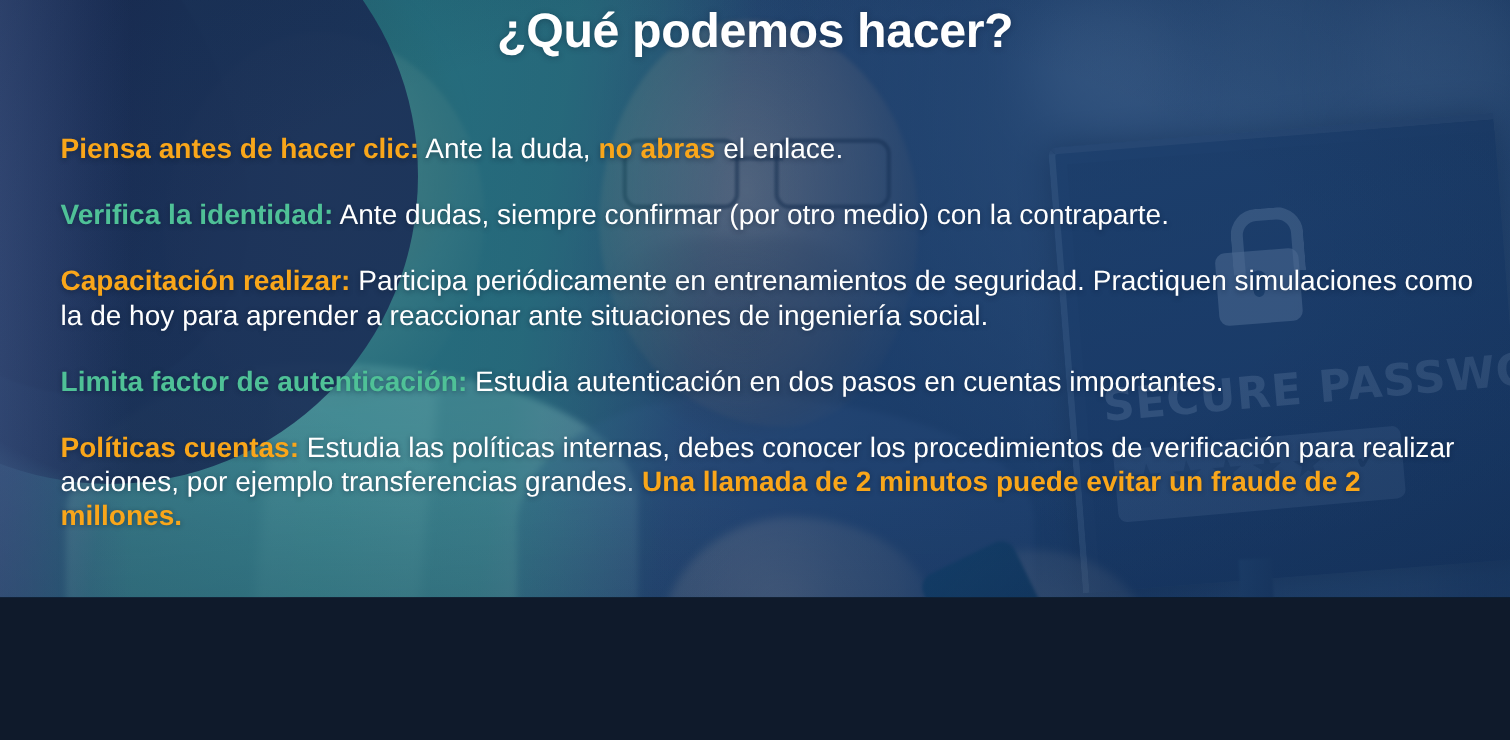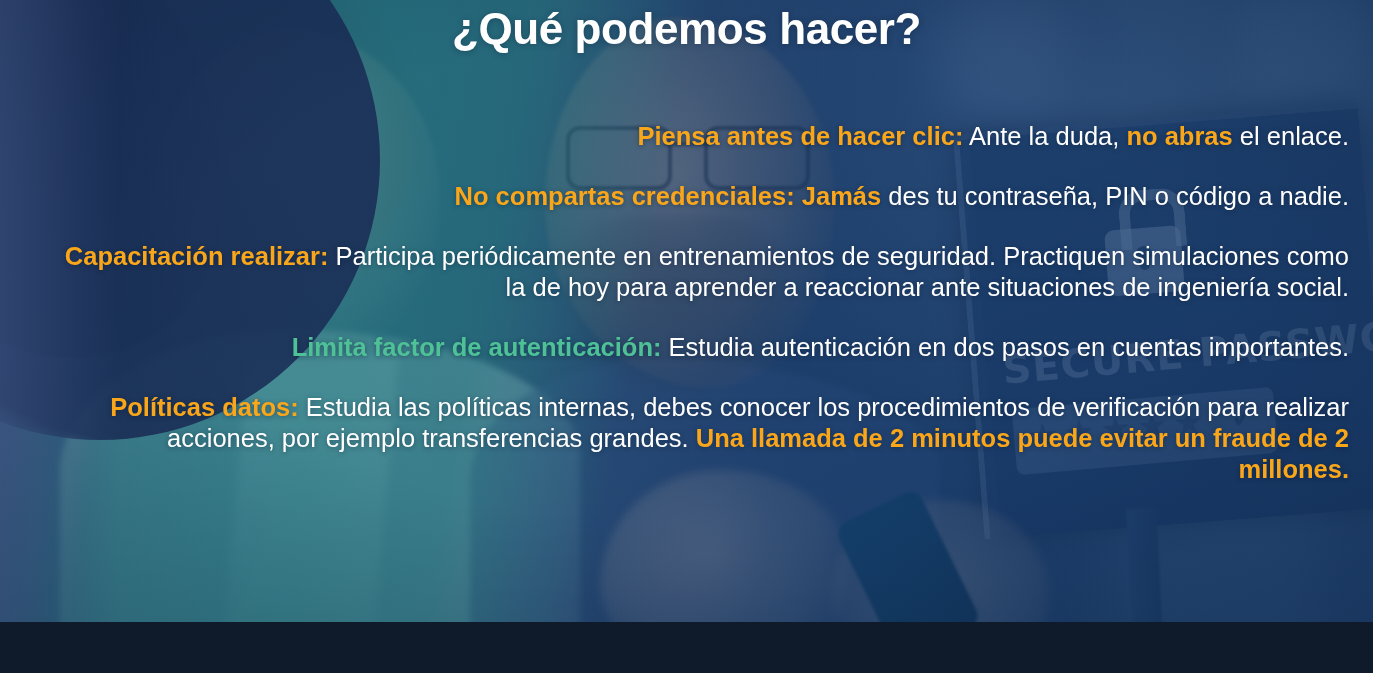--- a/index.html
+++ b/index.html
@@ -3,21 +3,21 @@
 <meta charset="utf-8">
 <style>
   html, body {
     margin: 0;
     padding: 0;
     background: #0f1a2b;
   }
   #slide {
     position: relative;
     width: 1373px;
-    height: 622px;
+    height: 543px;
     overflow: hidden;
     font-family: "Liberation Sans", sans-serif;
     background: #0c4a6e;
     isolation: isolate;
   }
 
   
   .bg-layer { position: absolute; inset: 0; }
 
   
@@ -301,21 +301,20 @@
     font-size: 44px;
     font-weight: 700;
     letter-spacing: -0.4px;
     text-shadow: 0 1px 6px rgba(10,25,45,0.35);
   }
   .bullets {
     position: absolute;
     left: 55px;
     top: 95px;
     right: 24px;
-    text-align: right;
   }
   .bullet {
     color: #ffffff;
     font-size: 25.5px;
     line-height: 31px;
     margin-bottom: 29px;
     text-shadow: 0 1px 5px rgba(10,25,45,0.42);
     font-weight: 400;
   }
   .bullet:last-child { margin-bottom: 0; }
@@ -379,19 +378,19 @@
   <div class="bg-layer overlay-blue-right"></div>
   <div class="bg-layer overlay-teal"></div>
   <div class="overlay-navy-left"></div>
   <div class="overlay-navy-edge"></div>
   <div class="bg-layer overlay-vignette"></div>
 
   <div class="content">
     <div class="title">¿Qué podemos hacer?</div>
     <div class="bullets" id="bullets">
         <p class="bullet"><span class="lead-orange">Piensa antes de hacer clic:</span><span class=""> Ante la duda, </span><span class="em-orange">no abras</span><span class=""> el enlace.</span></p>
-        <p class="bullet"><span class="lead-orange">No compartas credenciales: Jamás</span><span class=""> des tu contraseña, PIN o código a nadie.</span></p>
+        <p class="bullet"><span class="lead-green">Verifica la identidad:</span><span class=""> Ante dudas, siempre confirmar (por otro medio) con la contraparte.</span></p>
         <p class="bullet"><span class="lead-orange">Capacitación realizar:</span><span class=""> Participa periódicamente en entrenamientos de seguridad. Practiquen simulaciones como la de hoy para aprender a reaccionar ante situaciones de ingeniería social.</span></p>
         <p class="bullet"><span class="lead-green">Limita factor de autenticación:</span><span class=""> Estudia autenticación en dos pasos en cuentas importantes.</span></p>
-        <p class="bullet"><span class="lead-orange">Políticas datos:</span><span class=""> Estudia las políticas internas, debes conocer los procedimientos de verificación para realizar acciones, por ejemplo transferencias grandes. </span><span class="em-orange">Una llamada de 2 minutos puede evitar un fraude de 2 millones.</span></p>
+        <p class="bullet"><span class="lead-orange">Políticas cuentas:</span><span class=""> Estudia las políticas internas, debes conocer los procedimientos de verificación para realizar acciones, por ejemplo transferencias grandes. </span><span class="em-orange">Una llamada de 2 minutos puede evitar un fraude de 2 millones.</span></p>
       </div>
   </div>
 </div>
 
 </body></html>

